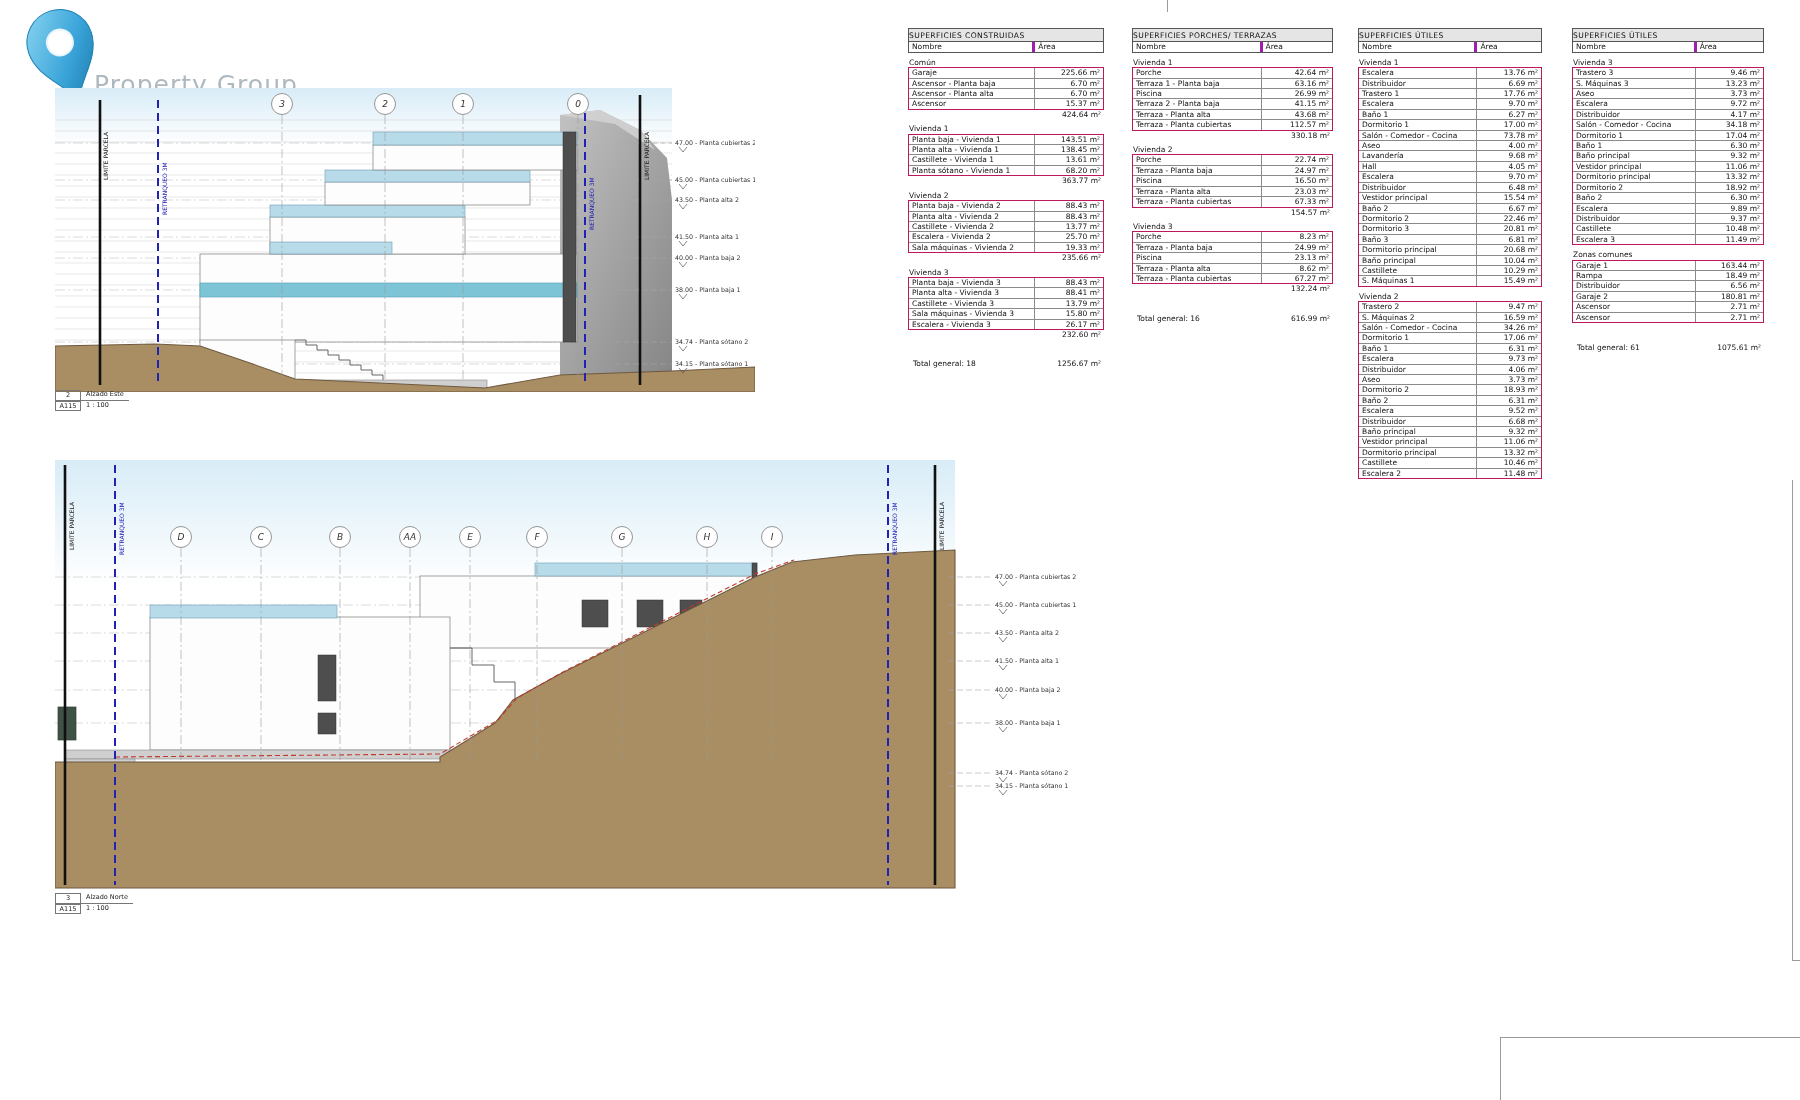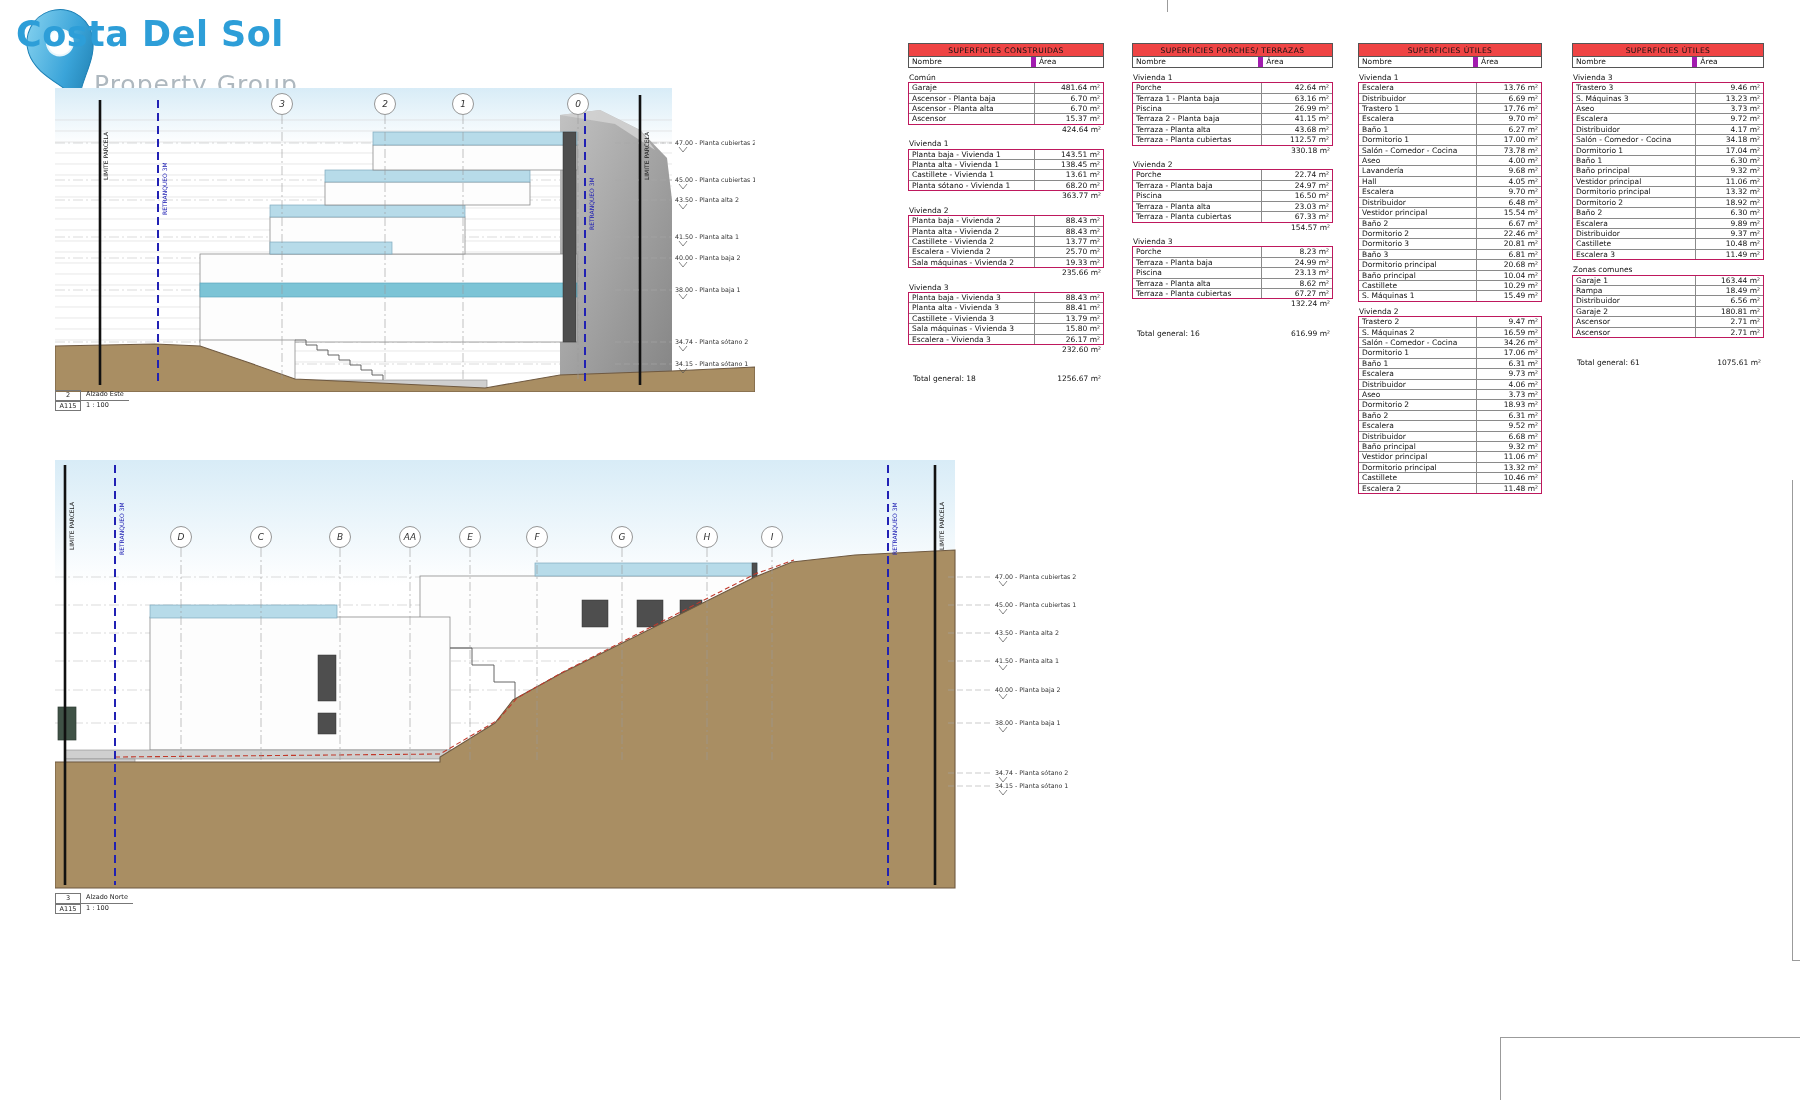--- a/index.html
+++ b/index.html
@@ -9,24 +9,24 @@
   
   #logo{position:absolute;left:6px;top:2px;width:330px;height:110px;}
   #logo svg{position:absolute;left:0;top:0;}
   .logo-title{position:absolute;left:10px;top:12px;font-size:35px;font-weight:bold;
               color:#2d9ed8;letter-spacing:0.5px;white-space:nowrap;}
   .logo-sub{position:absolute;left:88px;top:68px;font-size:25px;color:#aeb8bf;
             letter-spacing:1px;white-space:nowrap;}
 
   
   .stable{position:absolute;font-size:7.5px;line-height:9.4px;color:#111;}
-  .stable .ttl{border:1px solid #555;text-align:center;padding:2px 0 1px 0;
-               font-size:7.6px;letter-spacing:.4px;background:#ef4444;margin-top:15px;}
+  .stable .ttl{border:1px solid #555;text-align:left;padding:2px 0 1px 0;
+               font-size:7.6px;letter-spacing:.4px;background:#e5e5e5;}
   .stable .cols{border:1px solid #555;border-top:none;display:flex;background:#fff;}
-  .stable .cols .c1{flex:1.9;padding:0 3px;border-right:5px solid #a21caf;}
+  .stable .cols .c1{flex:1.9;padding:0 3px;border-right:3px solid #a21caf;}
   .stable .cols .c2{flex:1;padding:0 3px;}
   .stable .gname{margin-top:5px;padding-left:1px;}
   .stable .rows{border:1px solid #be185d;}
   .stable .row{display:flex;border-bottom:1px solid #8a8a8a;}
   .stable .row:last-child{border-bottom:none;}
   .stable .row .n{flex:1.9;border-right:1px solid #8a8a8a;padding:0 3px;
                   white-space:nowrap;overflow:hidden;}
   .stable .row .a{flex:1;text-align:right;padding:0 3px;white-space:nowrap;}
   .stable .subtotal{text-align:right;padding:0 3px;}
   .stable .trow{display:flex;margin-top:20px;}
@@ -75,21 +75,20 @@
         <stop offset="0" stop-color="#8ed7f2"></stop>
         <stop offset="0.55" stop-color="#3aa4d9"></stop>
         <stop offset="1" stop-color="#156f9e"></stop>
       </linearGradient>
     </defs>
     <g transform="rotate(-18 57 50)">
       <path d="M57,102 C50,82 24,66 24,40 A33,33 0 1,1 90,40 C90,66 64,82 57,102 Z" fill="url(#ping)" stroke="#1b7fb4" stroke-width="1"></path>
       <circle cx="57" cy="40" r="13" fill="#ffffff" stroke="#e8f5fb" stroke-width="2"></circle>
     </g>
   </svg>
-  <div class="logo-title">Costa Del Sol</div>
   <div class="logo-sub">Property Group</div>
 </div>
 
 <svg id="svg-este" style="position:absolute;left:55px;top:80px;" width="700" height="312" viewBox="0 0 700 312">
   <defs>
     <linearGradient id="sky1" x1="0" y1="0" x2="0" y2="1">
       <stop offset="0" stop-color="#d8ecf7"></stop>
         <stop offset="1" stop-color="#ffffff"></stop>
     </linearGradient>
     <linearGradient id="gmass" x1="0" y1="0" x2="1" y2="1">
@@ -348,21 +347,21 @@
     <div class="stable" style="left: 908px; top: 28px; width: 196px;">
       <div class="ttl">SUPERFICIES CONSTRUIDAS</div>
       <div class="cols">
         <div class="c1">Nombre</div>
         <div class="c2">Área</div>
       </div>
       <div class="gname">Común</div>
       <div class="rows">
         <div class="row">
           <div class="n">Garaje</div>
-          <div class="a">481.64 m²</div>
+          <div class="a">225.66 m²</div>
         </div>
         <div class="row">
           <div class="n">Ascensor - Planta baja</div>
           <div class="a">6.70 m²</div>
         </div>
         <div class="row">
           <div class="n">Ascensor - Planta alta</div>
           <div class="a">6.70 m²</div>
         </div>
         <div class="row">

